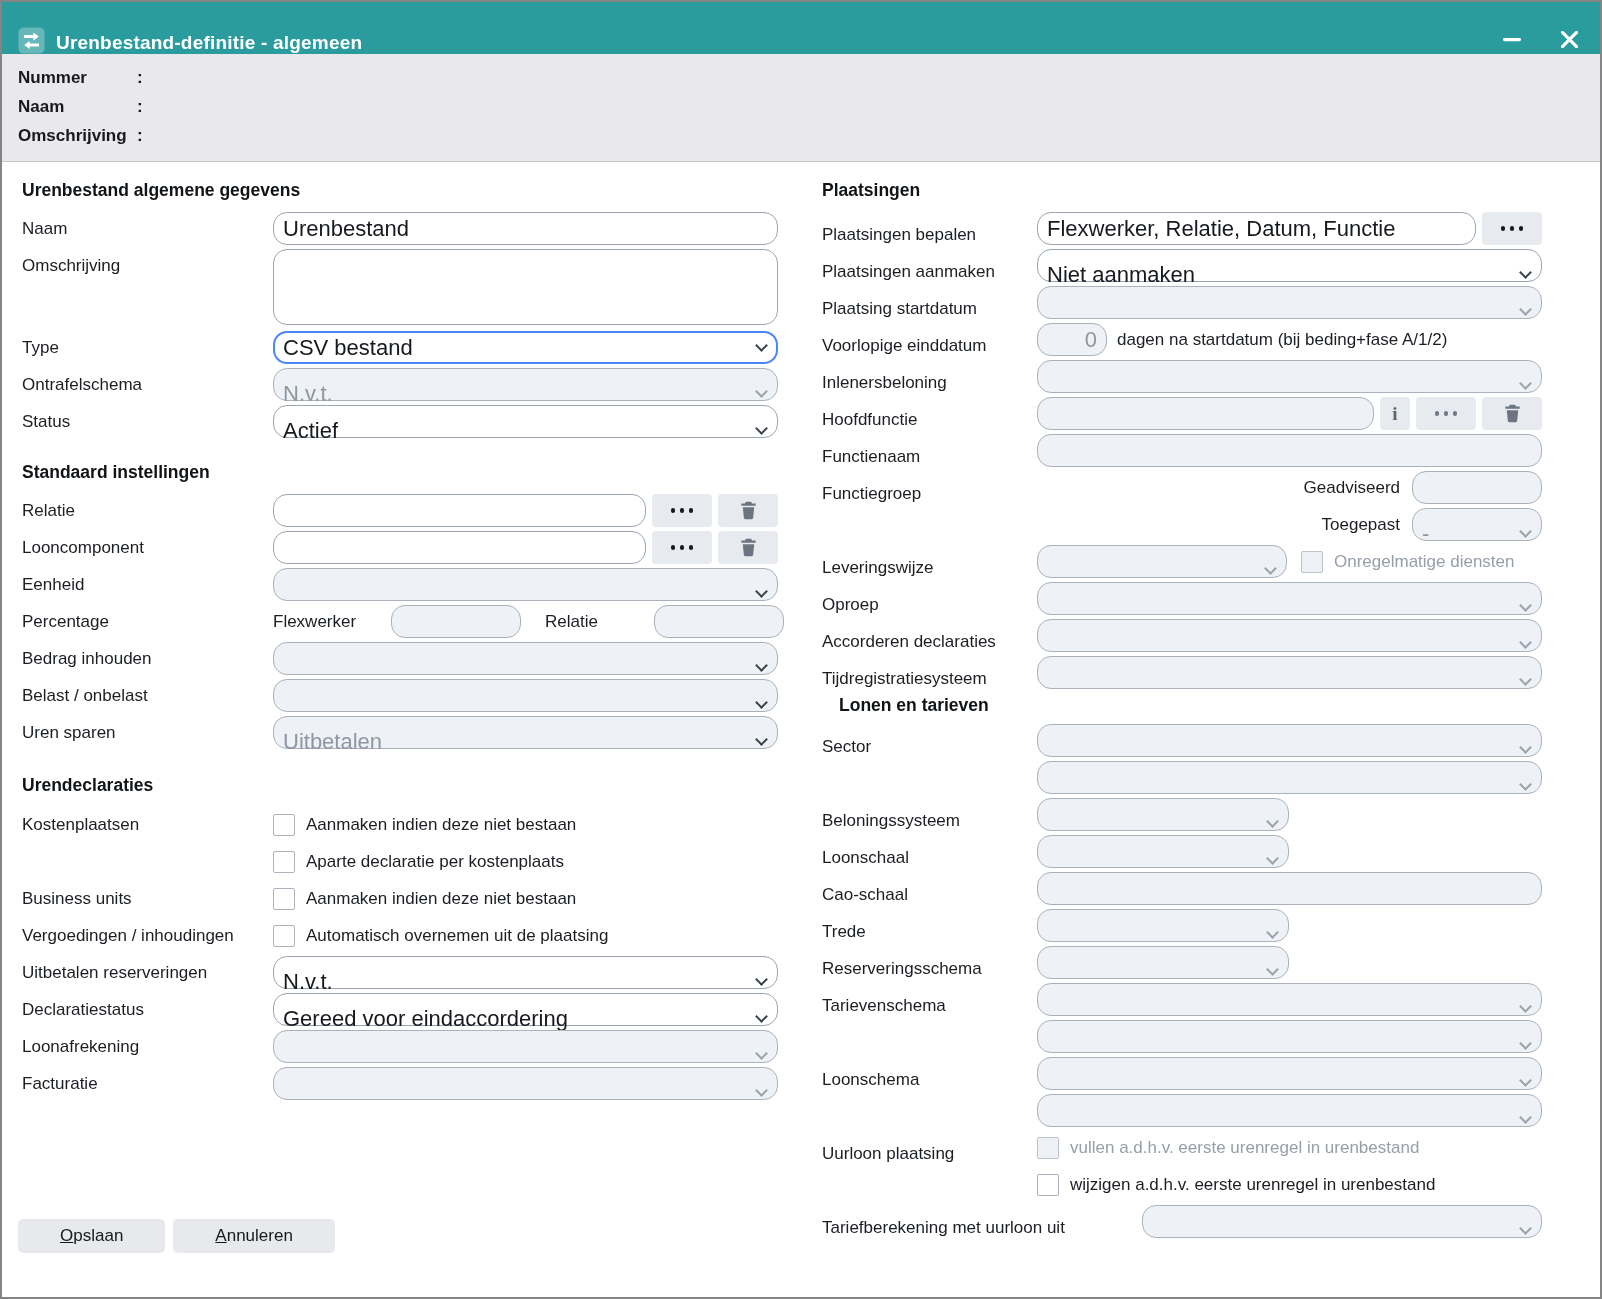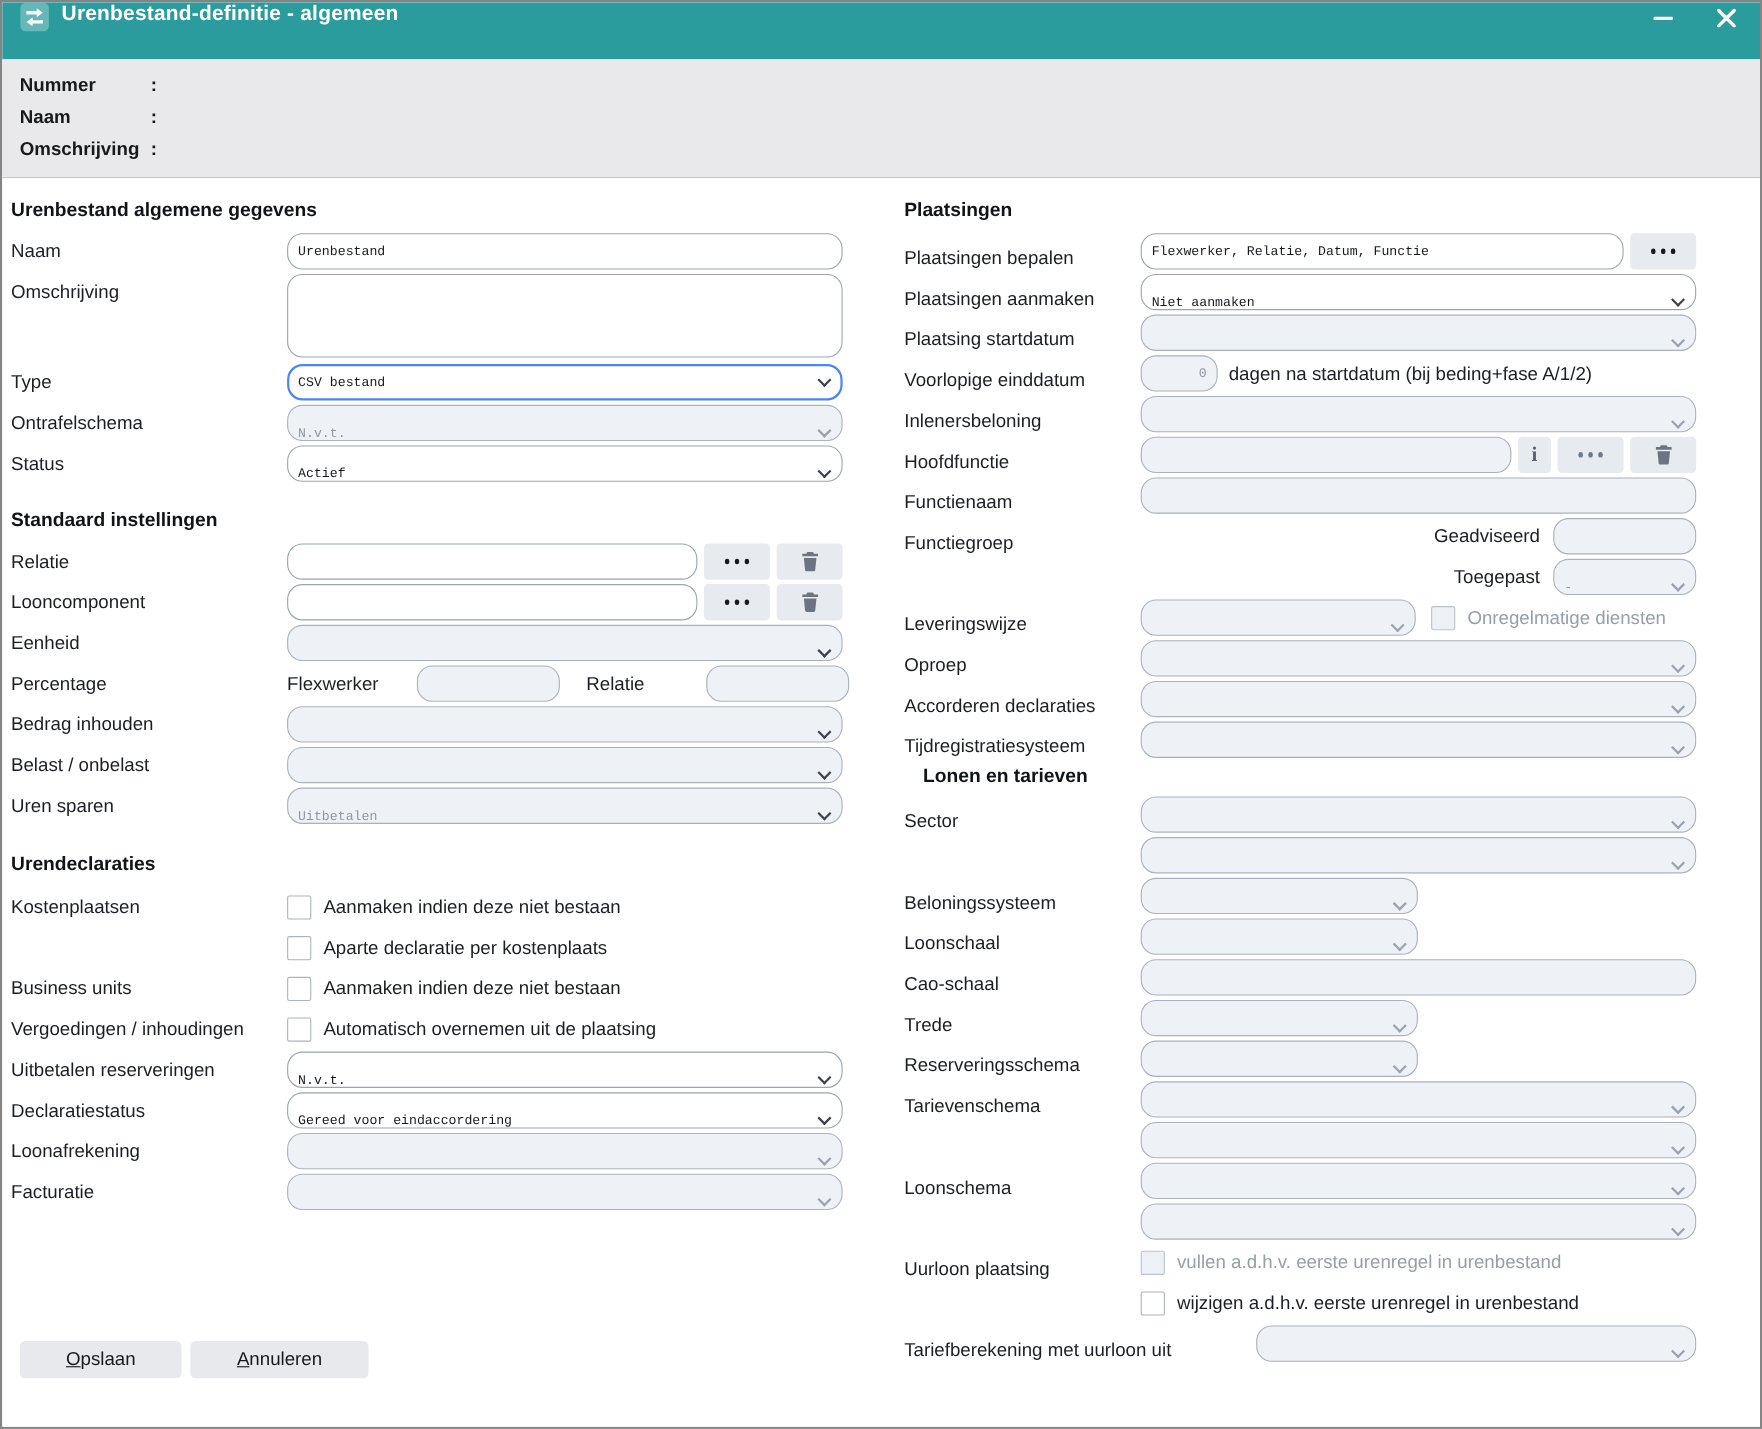--- a/index.html
+++ b/index.html
@@ -2,56 +2,56 @@
 <html><head>
 <meta charset="utf-8">
 <style>
   * { box-sizing: border-box; }
   html,body { margin:0; padding:0; background:#fff; }
   body { width:1602px; height:1299px; font-family:"Liberation Sans","DejaVu Sans",sans-serif; }
 
   .window { position:relative; width:1602px; height:1299px; border:2px solid #848484; background:#fff; overflow:hidden; }
 
   
-  .titlebar { height:52px; background:#2a9c9d; display:flex; align-items:flex-start; padding:0 16px; }
+  .titlebar { height:52px; background:#2a9c9d; display:flex; align-items:flex-end; padding:0 16px; }
   .title-icon { width:27px; height:27px; margin-right:11px; flex:0 0 auto; }
   .title-text { color:#fff; font-size:19px; font-weight:700; letter-spacing:.2px; }
   .win-controls { margin-left:auto; display:flex; align-items:center; gap:28px; }
   .win-btn { background:none; border:none; padding:6px; cursor:pointer; display:flex; align-items:center; justify-content:center; }
 
   
   .headerstrip { background:#e9e9eb; border-bottom:1px solid #c6c6c8; padding:9px 0 11px 16px; }
   .hrow { display:flex; align-items:center; height:29px; }
   .hlabel { width:119px; font-weight:700; font-size:17px; color:#17191c; }
   .hcolon { font-weight:700; font-size:17px; color:#17191c; }
 
   
   .main { position:relative; height:1150px; background:#fff; }
   .col { position:absolute; top:0; }
-  .col-left  { left:8px;  width:756px; }
+  .col-left  { left:20px;  width:756px; }
   .col-right { left:820px; width:720px; }
 
   .section-title { font-weight:700; font-size:17.5px; color:#111417; }
   .col-left  .section-title.first { margin:18px 0 11px 0; }
   .col-right .section-title.first { margin:18px 0 11px 0; }
   .st2 { margin:24px 0 11px 0; }
   .st3 { margin:26px 0 12px 0; }
   .st4 { margin:6px 0 8px 17px; }
 
   .row { display:flex; align-items:center; height:33px; margin-bottom:4px; }
   .row.tall { height:76px; align-items:flex-start; margin-bottom:6px; }
   .row.tall .lbl { padding-top:7px; }
   .col-left  .lbl { flex:0 0 251px; }
   .col-right .lbl { flex:0 0 215px;margin-top:12px; }
   .lbl { font-size:17px; color:#1b1e22; }
   .ctrl { flex:1; display:flex; align-items:center; height:100%; }
 
   .input, .select, textarea.input-area {
     height:33px; border:1px solid #9aa5af; border-radius:14px; background:#fff;
-    font-family:Liberation Mono, monospace; font-size:12px; color:#16191d;
+    font-family:Liberation Sans, sans-serif; font-size:22px; color:#16191d;
   }
   .input { width:100%; padding:0 9px; }
   .input.muted { background:#eef1f6; border-color:#a9b1ba; }
   .input.right { text-align:right; }
   .input.graytext { color:#8f97a1; }
   textarea.input-area { width:100%; height:76px; resize:none; padding:5px 9px; }
 
   .select { width:100%; display:flex; align-items:center; justify-content:space-between; padding:18px 11px 0 9px; }
   .select .val { white-space:nowrap; overflow:hidden; }
   .chev { width:9px; height:9px; border-right:2.4px solid #3c424a; border-bottom:2.4px solid #3c424a;

